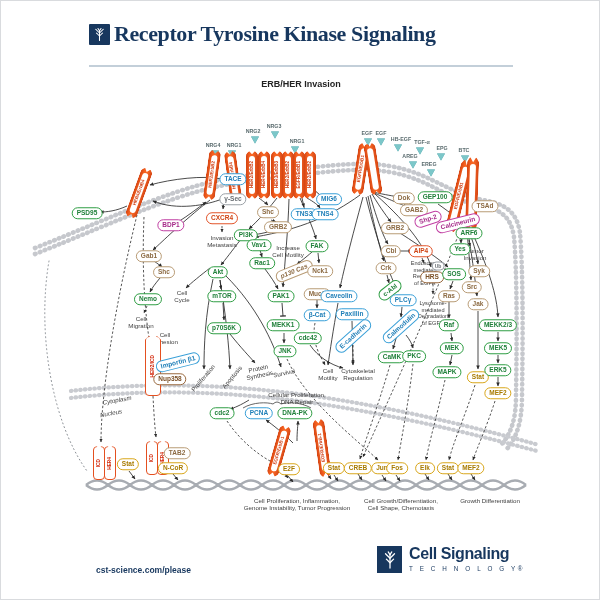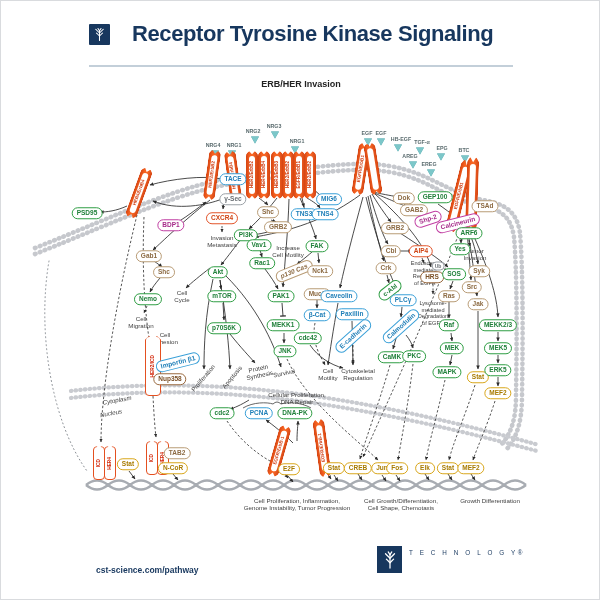--- a/index.html
+++ b/index.html
@@ -1,19 +1,19 @@
 <!DOCTYPE html>
 <html><head>
 <meta charset="utf-8">
 <style>
   html,body{margin:0;padding:0;background:#eceef0;}
   .page{position:relative;width:600px;height:600px;background:#fff;border:1px solid #d9dbde;
         font-family:"Liberation Sans",sans-serif;overflow:hidden;box-sizing:border-box;}
   
-  .hdr{position:absolute;left:88px;top:20px;display:flex;align-items:center;gap:22px;z-index:10;}
+  .hdr{position:absolute;left:88px;top:20px;display:flex;align-items:center;gap:4px;z-index:10;font-family:Liberation Serif, serif;}
   .logo-sq{width:21px;height:21px;background:#17375e;display:flex;align-items:center;justify-content:center;border-radius:1px;}
   h1{margin:0;font-size:22px;font-weight:bold;color:#17375e;letter-spacing:-0.4px;}
   .rule{position:absolute;left:88px;top:64px;width:424px;height:2px;background:#c3cfd9;z-index:10;}
   .subtitle{position:absolute;left:0;top:78px;width:600px;text-align:center;font-size:9px;font-weight:bold;color:#222;z-index:10;}
   
   #art{position:absolute;left:0;top:0;z-index:1;}
   #layer{position:absolute;left:0;top:0;width:600px;height:600px;z-index:2;}
   .node{position:absolute;transform:translate(-50%,-50%);background:#fff;border:1.4px solid #888;
         border-radius:14px;font-size:6.5px;font-weight:bold;padding:1.5px 4px;white-space:nowrap;line-height:1;z-index:5;}
   .node.sm{font-size:5px;padding:1px 2px;border-width:1px;}
@@ -428,35 +428,36 @@
       <div class="ptext" style="left: 296px; top: 397px; transform: translate(-50%, -50%);">Cellular Proliferation,<br>DNA Repair</div>
       <div class="ptext it" style="left: 116px; top: 399px; transform: translate(-50%, -50%) rotate(-10deg);">Cytoplasm</div>
       <div class="ptext it" style="left: 110px; top: 412px; transform: translate(-50%, -50%) rotate(-10deg);">Nucleus</div>
       <div class="ptext" style="left: 296px; top: 503px; transform: translate(-50%, -50%);">Cell Proliferation, Inflammation,<br>Genome Instability, Tumor Progression</div>
       <div class="ptext" style="left: 400px; top: 503px; transform: translate(-50%, -50%);">Cell Growth/Differentiation,<br>Cell Shape, Chemotaxis</div>
       <div class="ptext" style="left: 489px; top: 500px; transform: translate(-50%, -50%);">Growth Differentiation</div>
     </div>
 
   <div class="footer-note">
     <br>
-    <b>cst-science.com/pathway</b>
+    <b>cst-science.com/please</b>
   </div>
   <div class="brand">
     <div class="brand-sq">
       <svg width="18" height="20" viewBox="0 0 20 22">
         <g stroke="#fff" stroke-width="1.4" fill="none" stroke-linecap="round">
           <path d="M10 20 V5"></path>
             <path d="M10 9 L5 4"></path>
             <path d="M10 9 L15 4"></path>
           <path d="M10 14 L6 10"></path>
             <path d="M10 14 L14 10"></path>
             <path d="M10 5 L8 2"></path>
             <path d="M10 5 L12 2"></path>
         </g>
       </svg>
     </div>
     <div>
+      <div class="brand-name">Cell Signaling</div>
       <div class="brand-sub">
         <span>T E C H N O L O G Y</span><span>®</span>
       </div>
     </div>
   </div>
 </div>
 
 </body></html>

